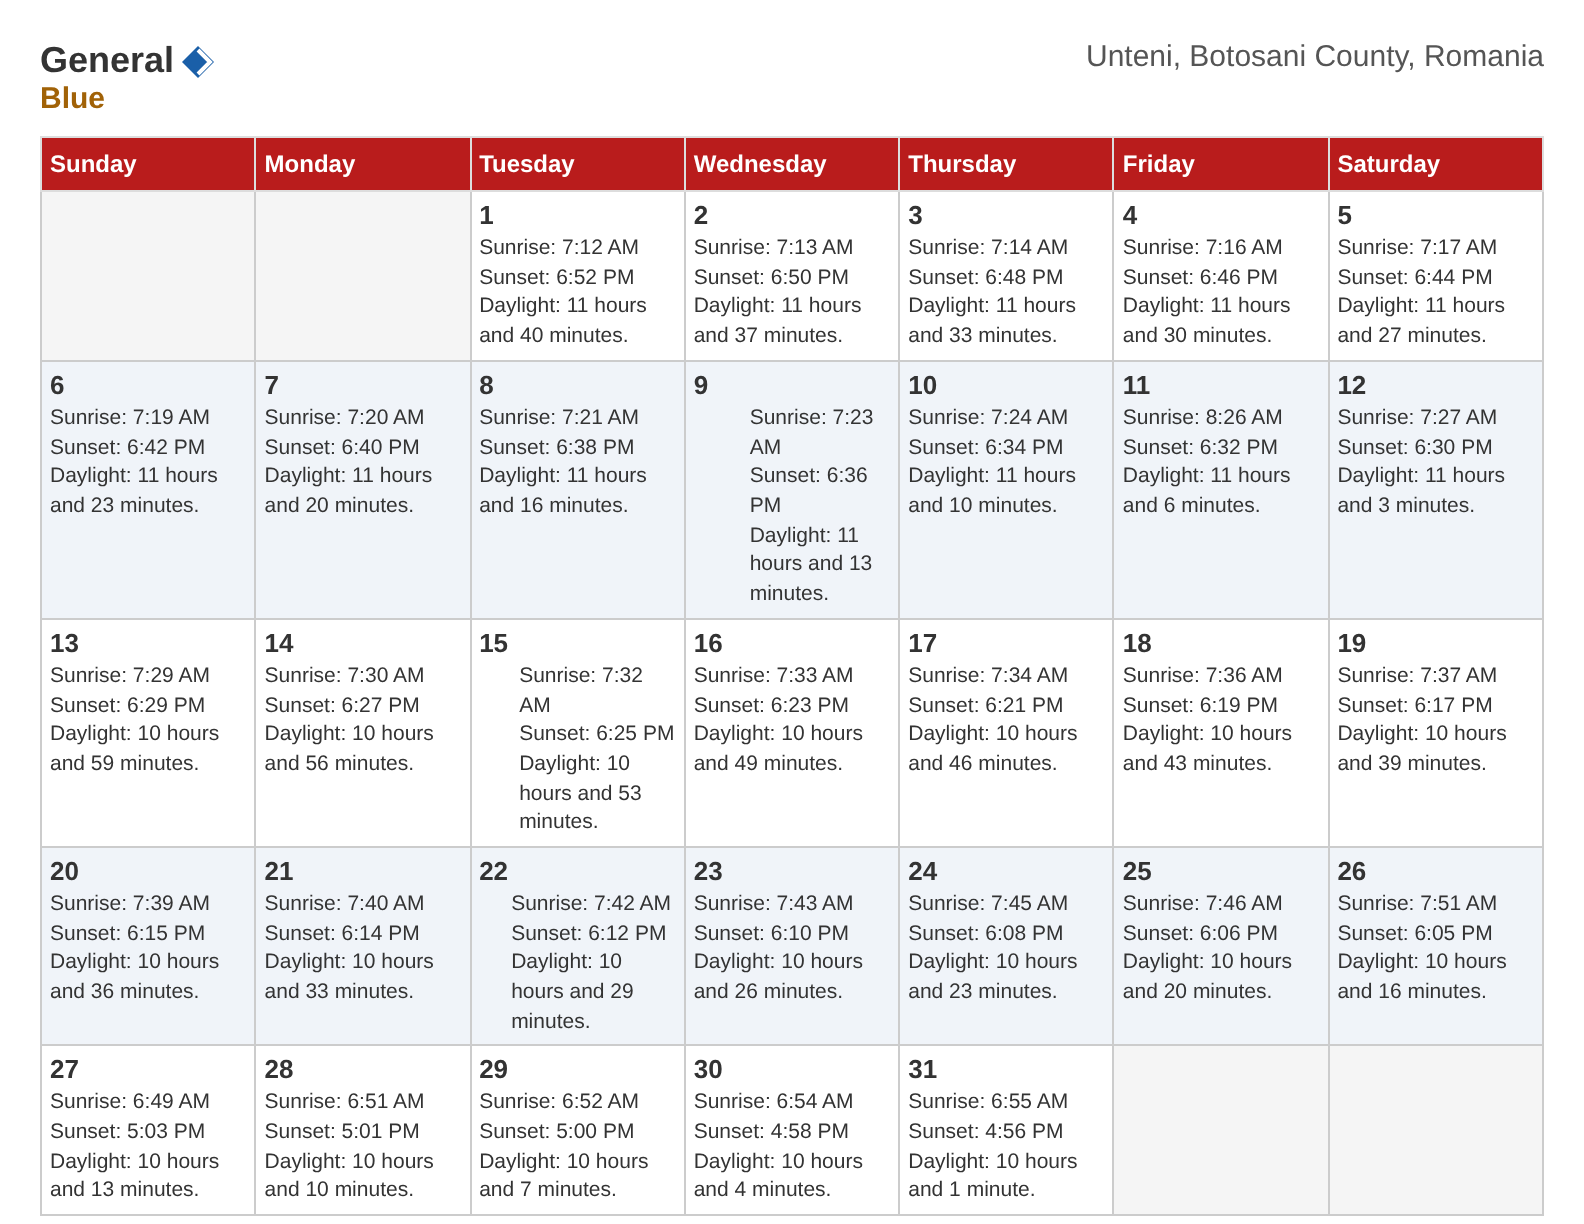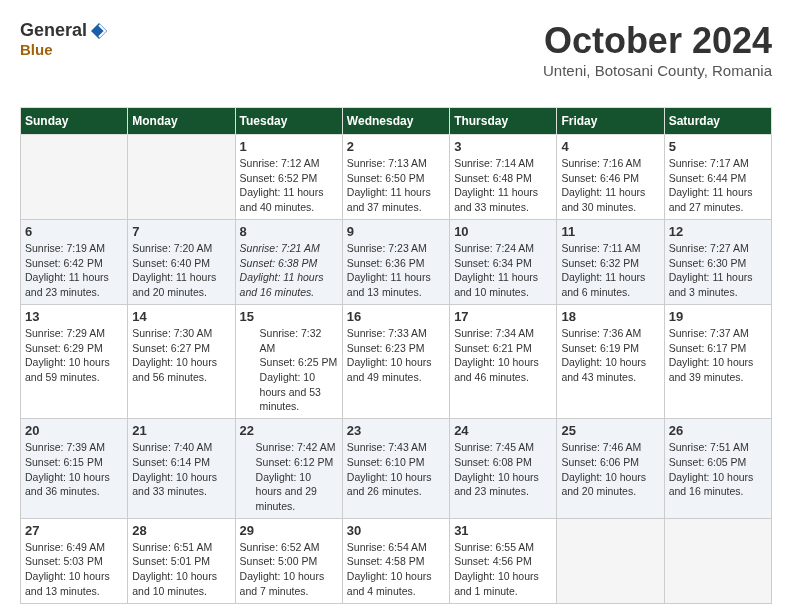--- a/index.html
+++ b/index.html
@@ -7,21 +7,21 @@
       font-family: Arial, sans-serif;
       background: #fff;
       width: 792px;
       min-height: 612px;
       padding: 20px;
     }
     .header {
       display: flex;
       justify-content: space-between;
       align-items: flex-start;
-      margin-bottom: 28px;
+      margin-bottom: 10px;
       gap: 44px;
     }
     .logo {
       display: flex;
       flex-direction: column;
       align-items: flex-start;
     }
     .logo-text {
       display: flex;
       align-items: center;
@@ -52,21 +52,21 @@
     .subtitle {
       font-size: 15px;
       color: #555;
     }
     .calendar {
       width: 100%;
       border-collapse: collapse;
       font-size: 11px;
     }
     .calendar th {
-      background-color: #14532d;
+      background-color: #b91c1c;
       color: white;
       padding: 6px 4px;
       text-align: left;
       font-size: 12px;
       border: 1px solid #ddd;
     }
     .calendar td {
       border: 1px solid #ccc;
       vertical-align: top;
       padding: 4px;
@@ -100,21 +100,20 @@
     <div class="logo-text">
       <span class="logo-general">General</span>
       <svg class="logo-icon" viewBox="0 0 20 20">
         <path d="M10 2 L18 10 L10 18 L2 10 Z" fill="#1a5fa8"></path>
         <path d="M10 4 L16 10 L10 16" fill="none" stroke="white" stroke-width="2"></path>
       </svg>
     </div>
     <span class="logo-blue">Blue</span>
   </div>
   <div class="title-area">
-    <div class="month-title">October 2024</div>
     <div class="subtitle">Unteni, Botosani County, Romania</div>
   </div>
 </div>
 
 <table class="calendar">
   <thead>
     <tr>
     <th>Sunday</th>
         <th>Monday</th>
         <th>Tuesday</th>
@@ -167,39 +166,39 @@
 Daylight: 11 hours and 23 minutes.</div>
         </td>
         <td>
           <div class="day-number">7</div>
           <div class="day-info" style="white-space: pre-line;">Sunrise: 7:20 AM
 Sunset: 6:40 PM
 Daylight: 11 hours and 20 minutes.</div>
         </td>
         <td>
           <div class="day-number">8</div>
-          <div class="day-info" style="white-space: pre-line; font-style: italic;">Sunrise: 7:21 AM
+          <div class="day-info" style="white-space: pre-line;">Sunrise: 7:21 AM
 Sunset: 6:38 PM
 Daylight: 11 hours and 16 minutes.</div>
         </td>
         <td>
           <div class="day-number">9</div>
-          <div class="day-info" style="white-space: pre-line;">Sunrise: 7:23 AM
+          <div class="day-info" style="white-space: pre-line; margin-left: 28px;">Sunrise: 7:23 AM
 Sunset: 6:36 PM
 Daylight: 11 hours and 13 minutes.</div>
         </td>
         <td>
           <div class="day-number">10</div>
           <div class="day-info" style="white-space: pre-line;">Sunrise: 7:24 AM
 Sunset: 6:34 PM
 Daylight: 11 hours and 10 minutes.</div>
         </td>
         <td>
           <div class="day-number">11</div>
-          <div class="day-info" style="white-space: pre-line;">Sunrise: 7:11 AM
+          <div class="day-info" style="white-space: pre-line;">Sunrise: 8:26 AM
 Sunset: 6:32 PM
 Daylight: 11 hours and 6 minutes.</div>
         </td>
         <td>
           <div class="day-number">12</div>
           <div class="day-info" style="white-space: pre-line;">Sunrise: 7:27 AM
 Sunset: 6:30 PM
 Daylight: 11 hours and 3 minutes.</div>
         </td>
       </tr>

